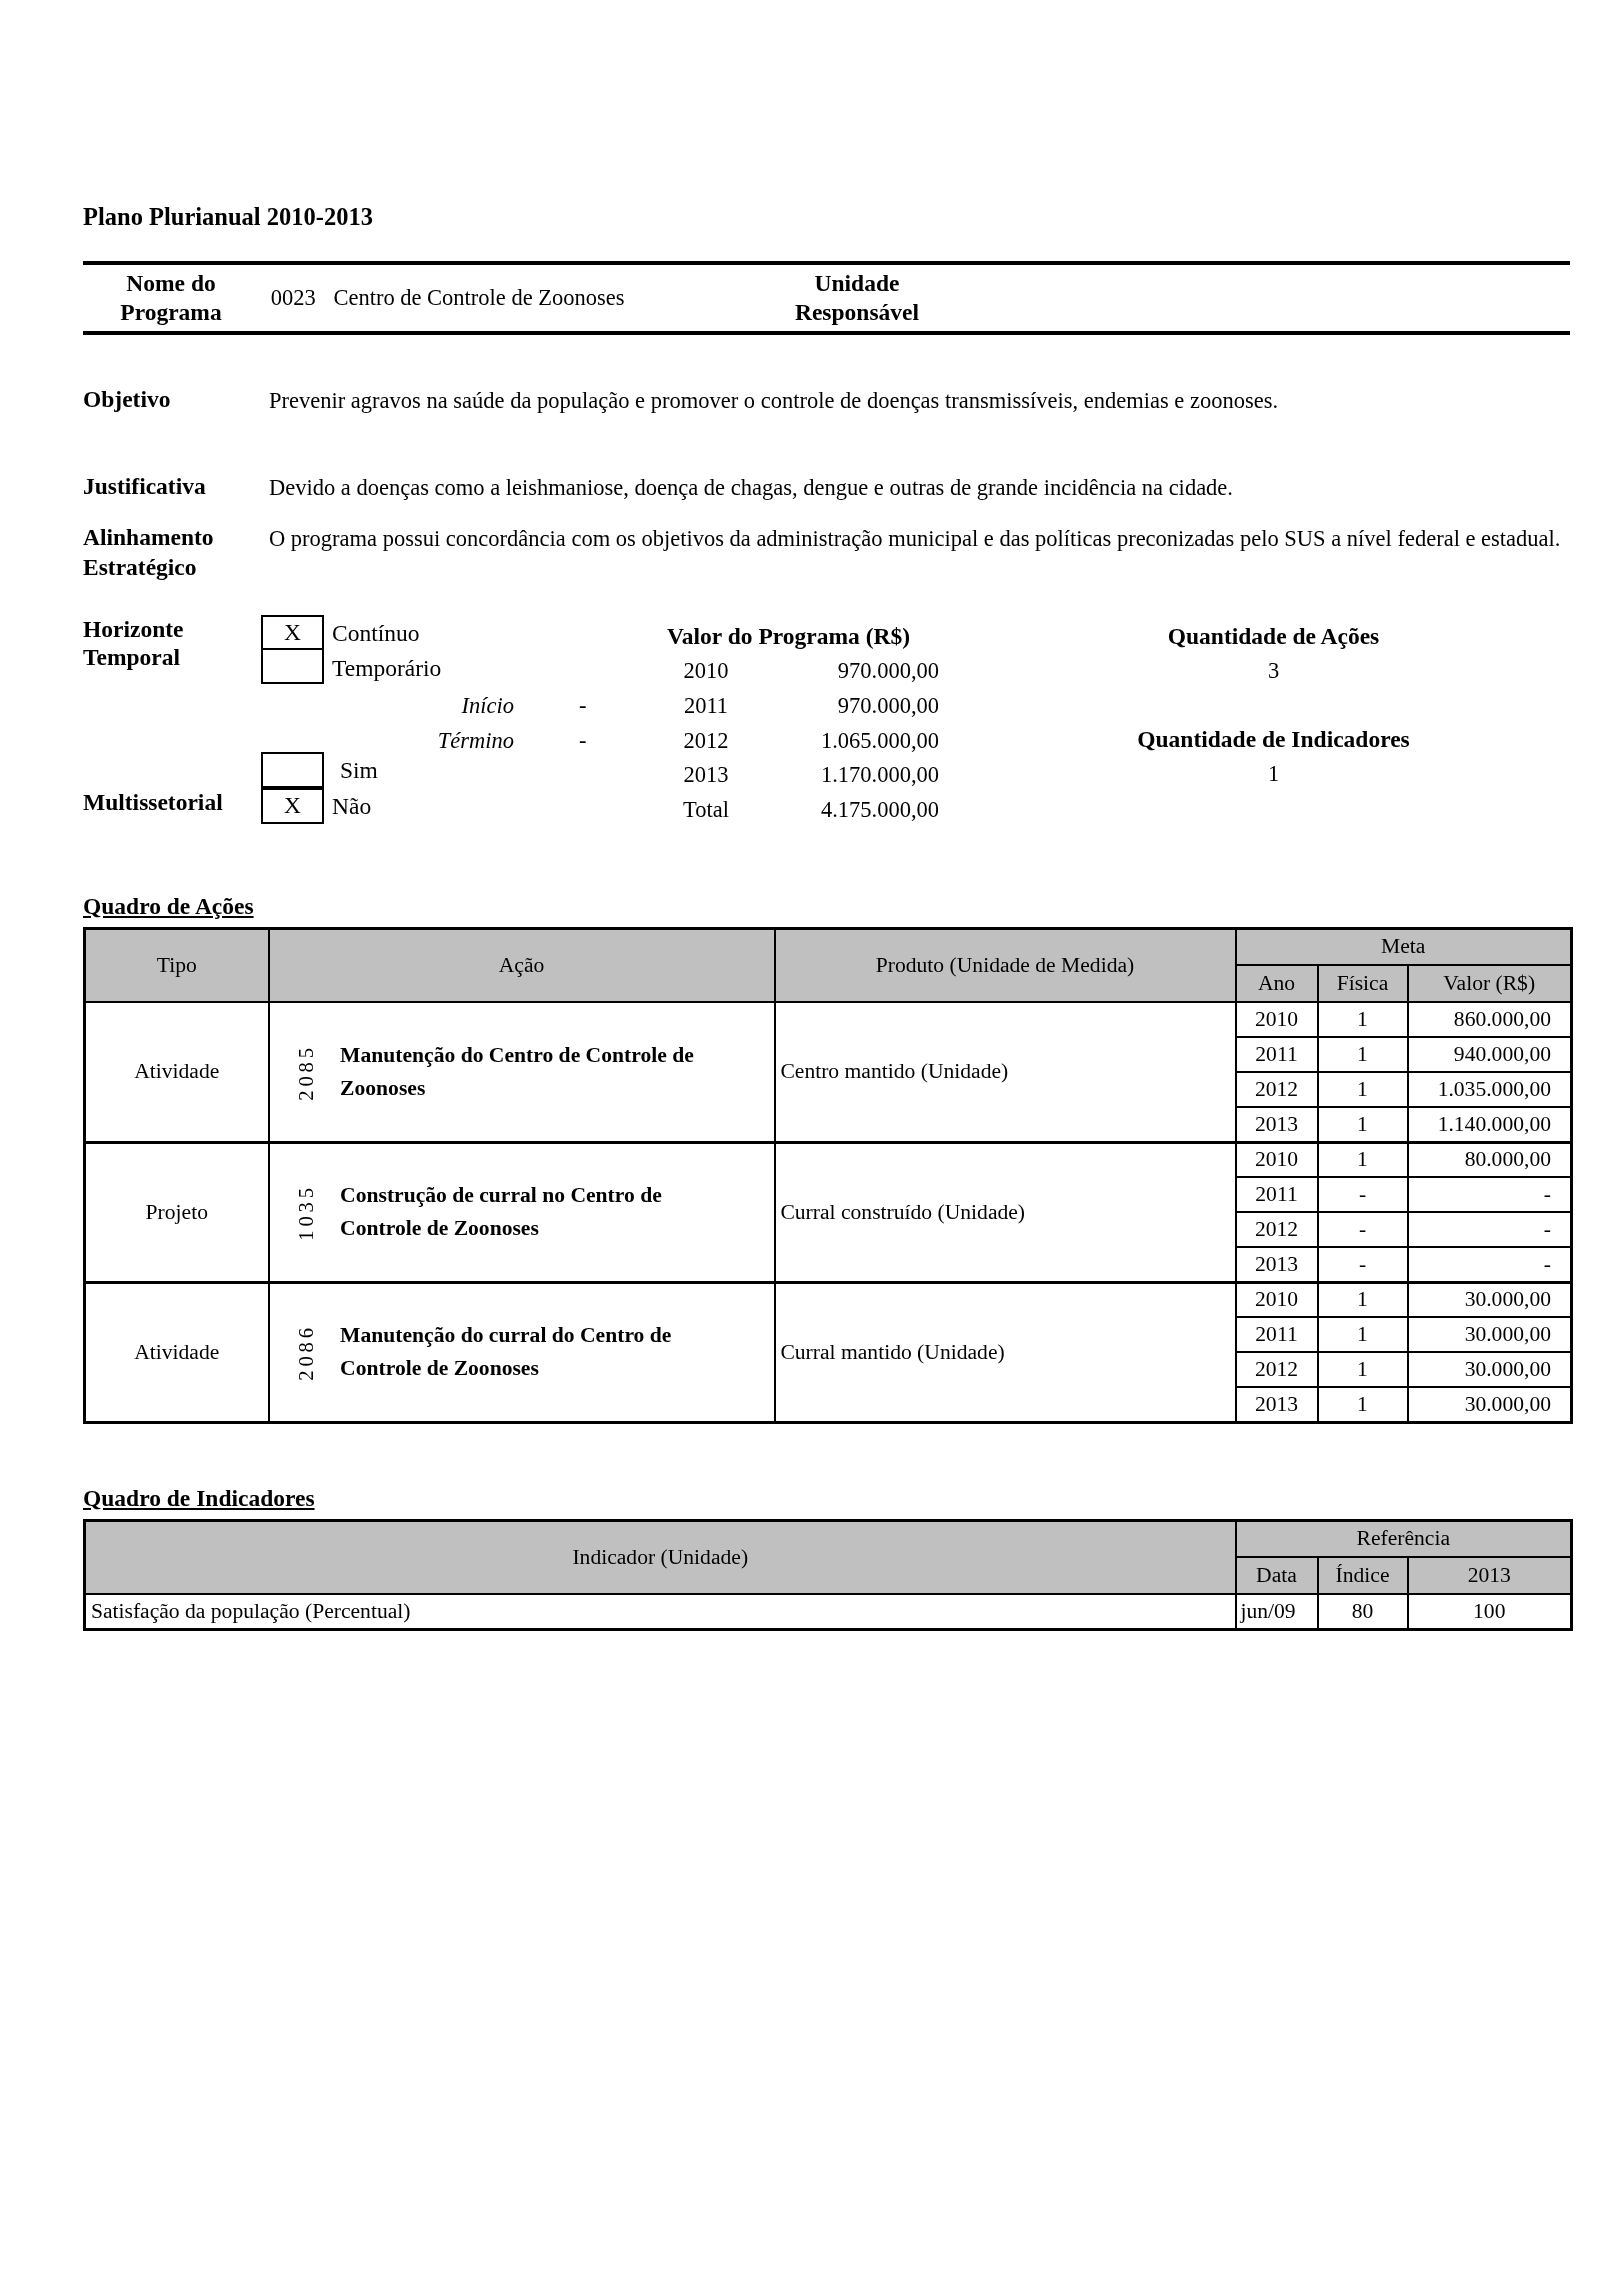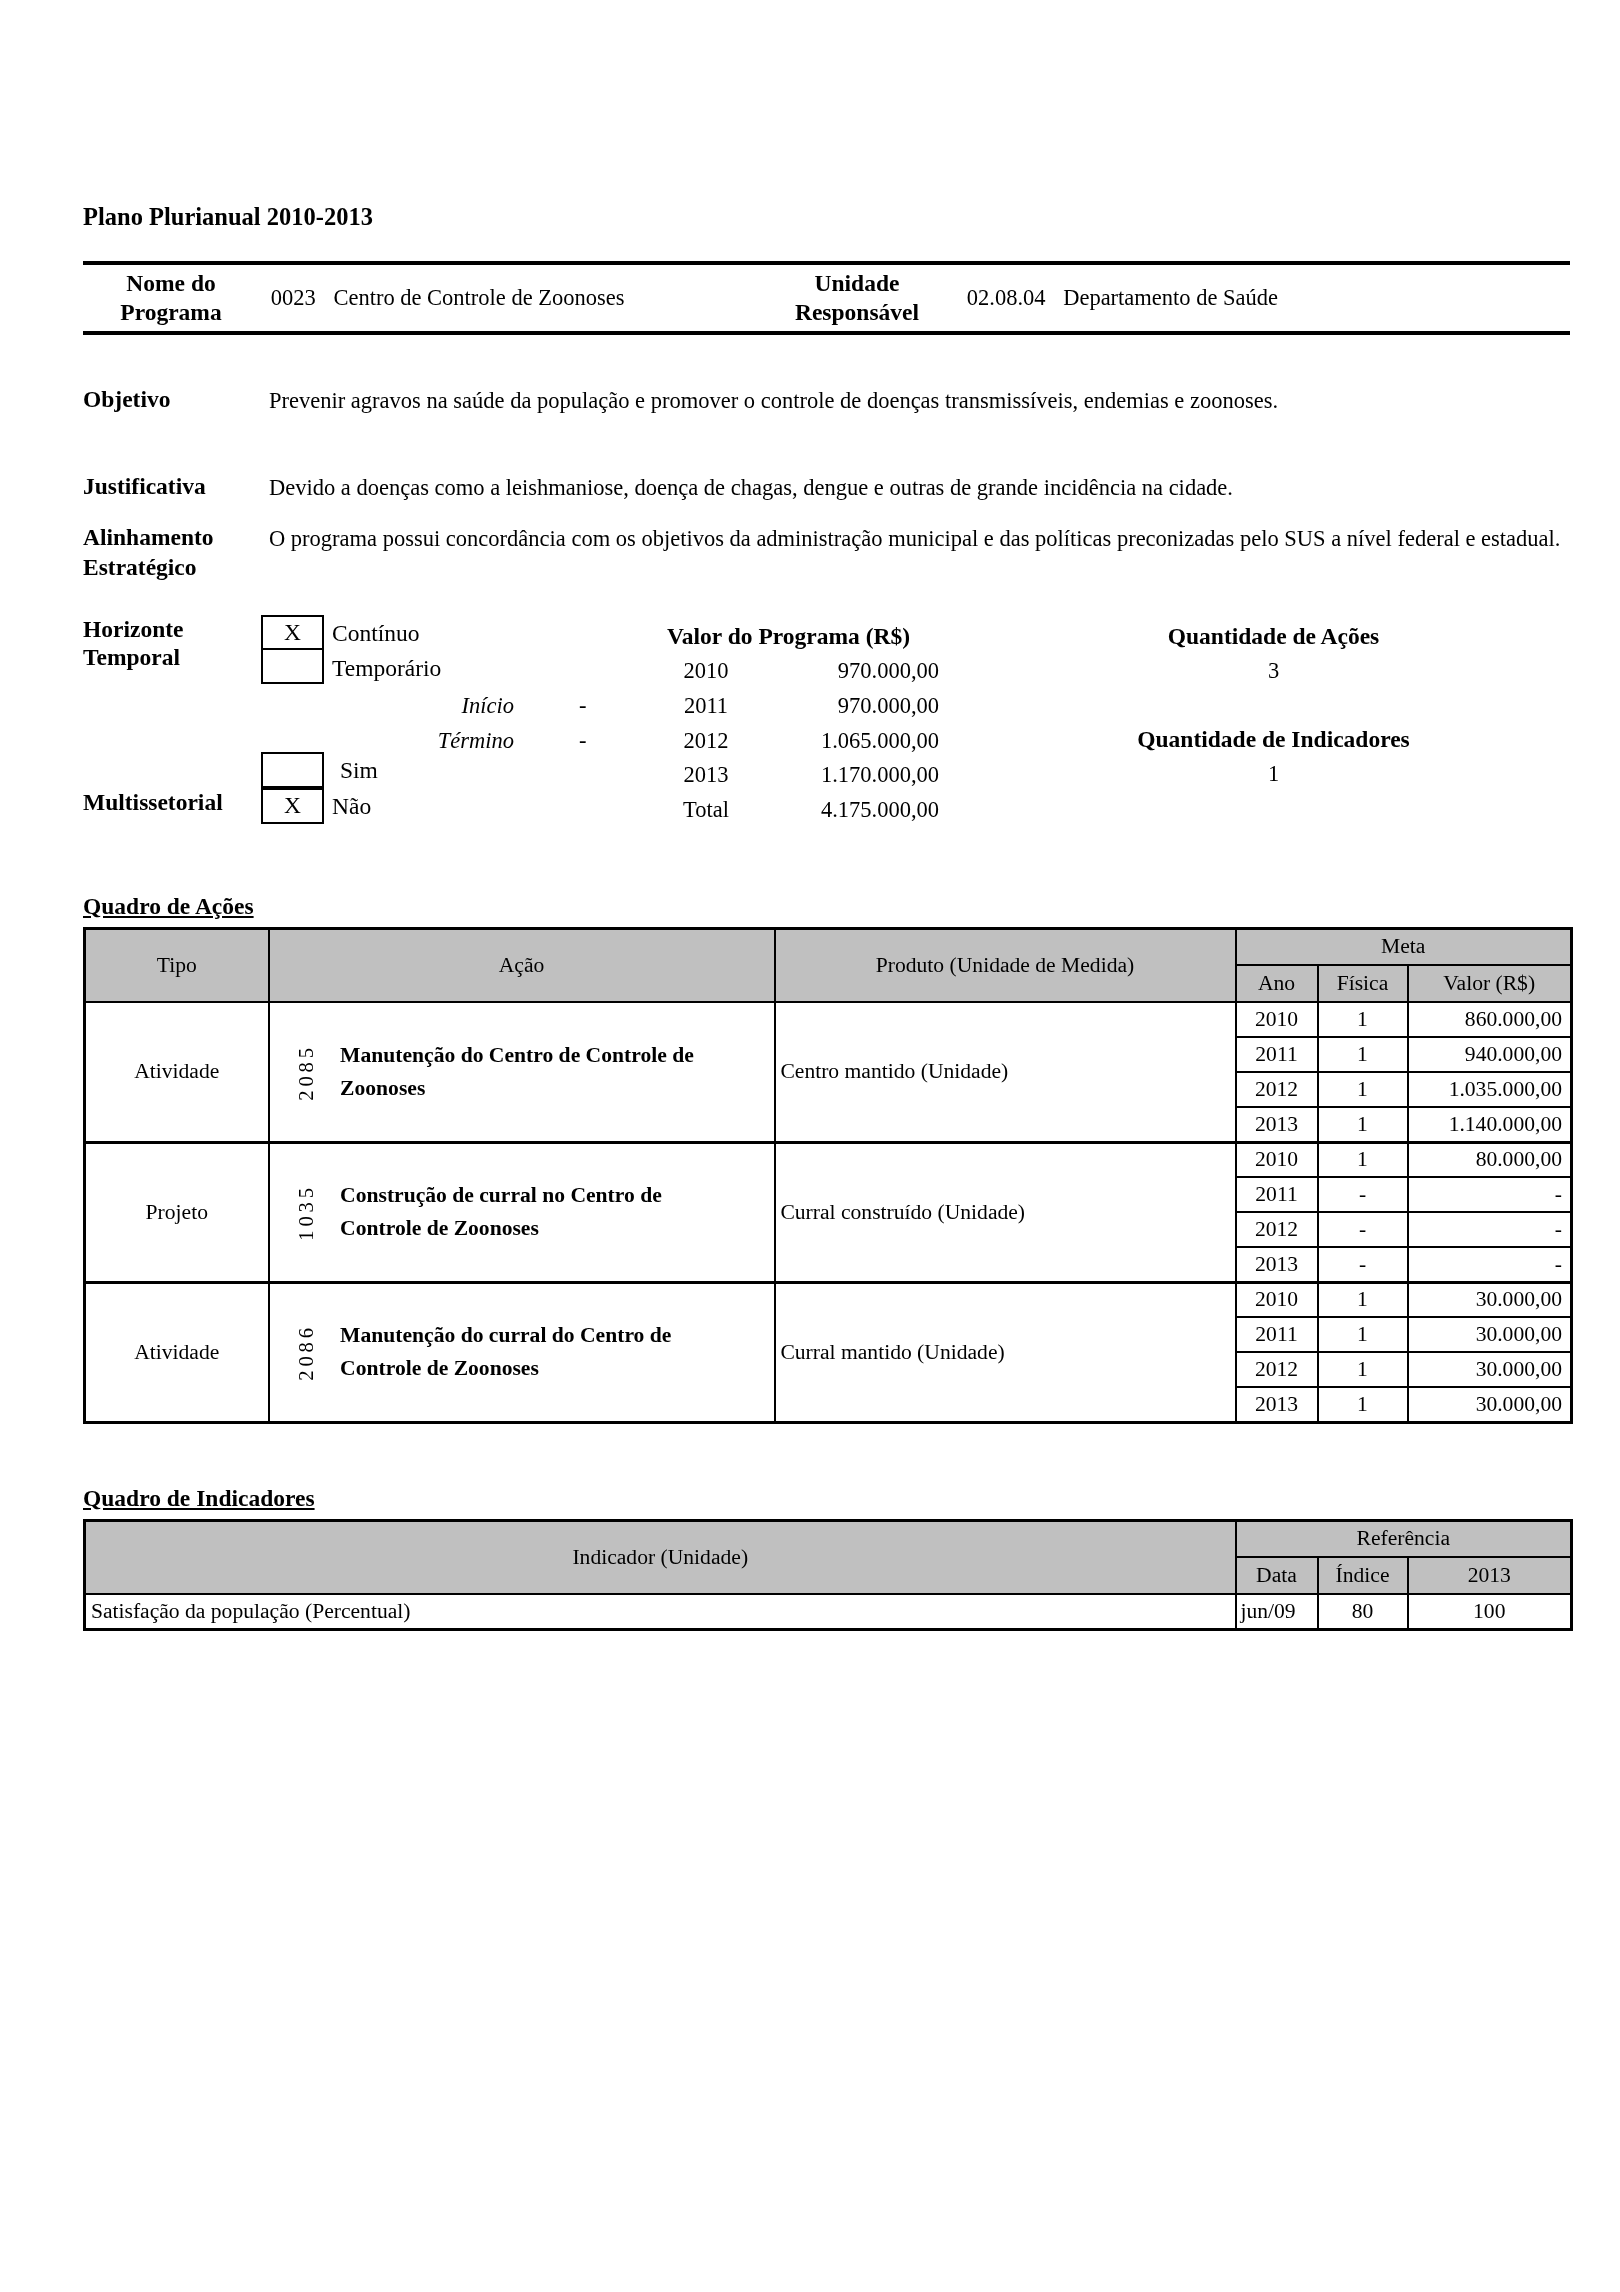--- a/index.html
+++ b/index.html
@@ -89,21 +89,21 @@
     writing-mode: vertical-rl;
     transform: rotate(180deg);
     font-size: 20.6px;
     letter-spacing: 3.9px;
     line-height: 23.5px;
   }
   .acao-text { font-size: 21.6px; line-height: 33px; max-width: 392px; font-weight: bold; }
   td.c-produto { text-align: left; padding-left: 4.9px; }
   td.c-ano { text-align: center; }
   td.c-fisica { text-align: center; }
-  td.c-valor { text-align: right; padding-right: 8px; }
+  td.c-valor { text-align: right; padding-right: 19px; }
   tr.group-start td { border-top: 3.9px solid #000; }
   td.c-indicador { text-align: left; padding-left: 4.9px; }
   td.c-data { text-align: left; padding-left: 3.9px; }
   td.c-center { text-align: center; }
   .fonte { margin-top: 6.9px; font-style: italic; font-size: 20.6px; }
 </style>
 </head>
 <body>
 
 <div class="page">
@@ -111,24 +111,20 @@
 
     <div class="doc-title">Plano Plurianual 2010-2013</div>
 
     <div class="program-table">
       <div class="program-label">Nome do Programa</div>
       <div class="program-value">
         <span>0023</span>
         <span>Centro de Controle de Zoonoses</span>
       </div>
       <div class="unit-label">Unidade Responsável</div>
-      <div class="unit-value">
-        <span>02.08.04</span>
-        <span>Departamento de Saúde</span>
-      </div>
     </div>
 
     <div class="section-row row-objetivo">
       <div class="section-label">Objetivo</div>
       <div class="section-text">Prevenir agravos na saúde da população e promover o controle de doenças transmissíveis, endemias e zoonoses.</div>
     </div>
 
     <div class="section-row row-justificativa">
       <div class="section-label">Justificativa</div>
       <div class="section-text">Devido a doenças como a leishmaniose, doença de chagas, dengue e outras de grande incidência na cidade.</div>

